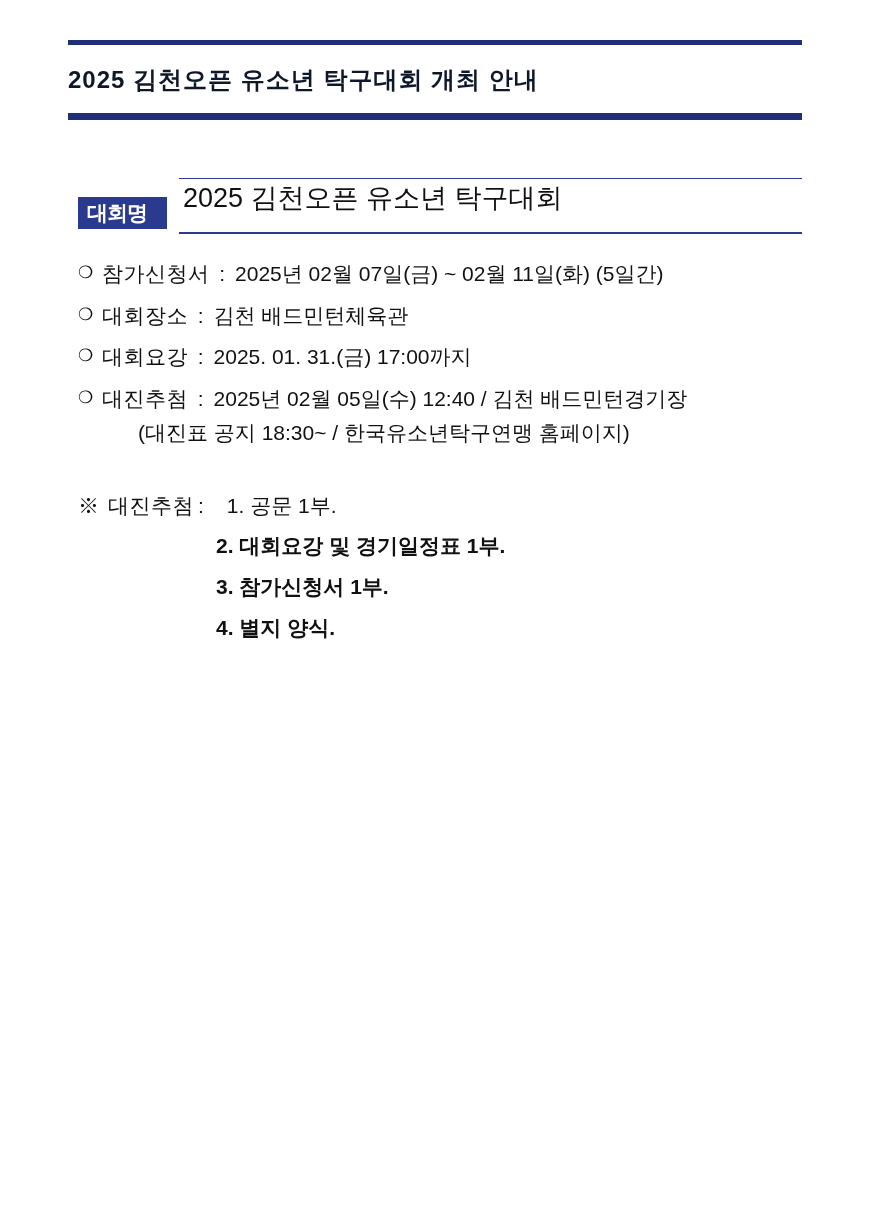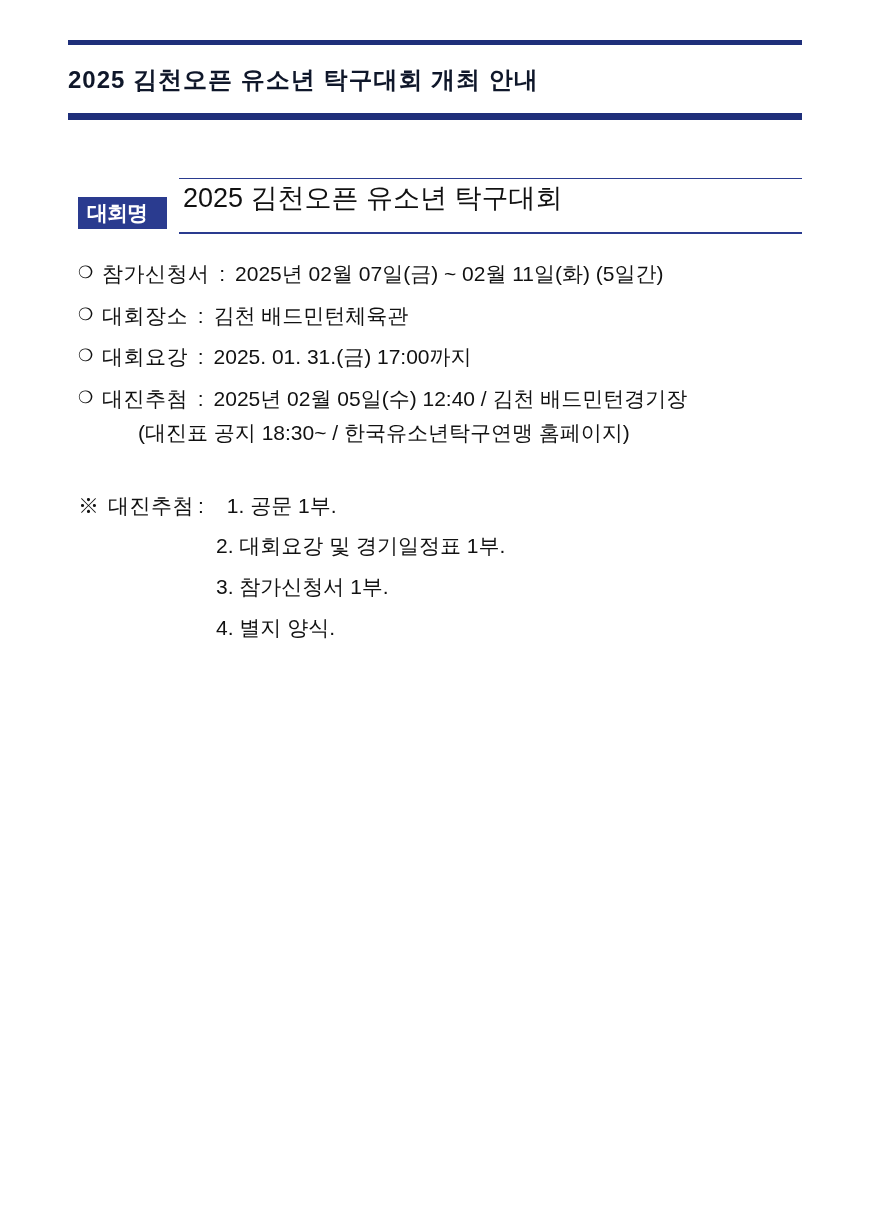--- a/index.html
+++ b/index.html
@@ -143,20 +143,21 @@
   }
   .attach-sep {
     padding: 0 4px;
   }
   .attach-first {
     flex: 1 1 auto;
     margin-left: 19px;
   }
   .attach-rest {
     padding-left: 138px;
+    font-weight: bold;
   }
   .attach-line {
     margin-top: 8px;
     letter-spacing: 0px;
   }
 </style>
 </head>
 <body>
 
 <div class="page">

